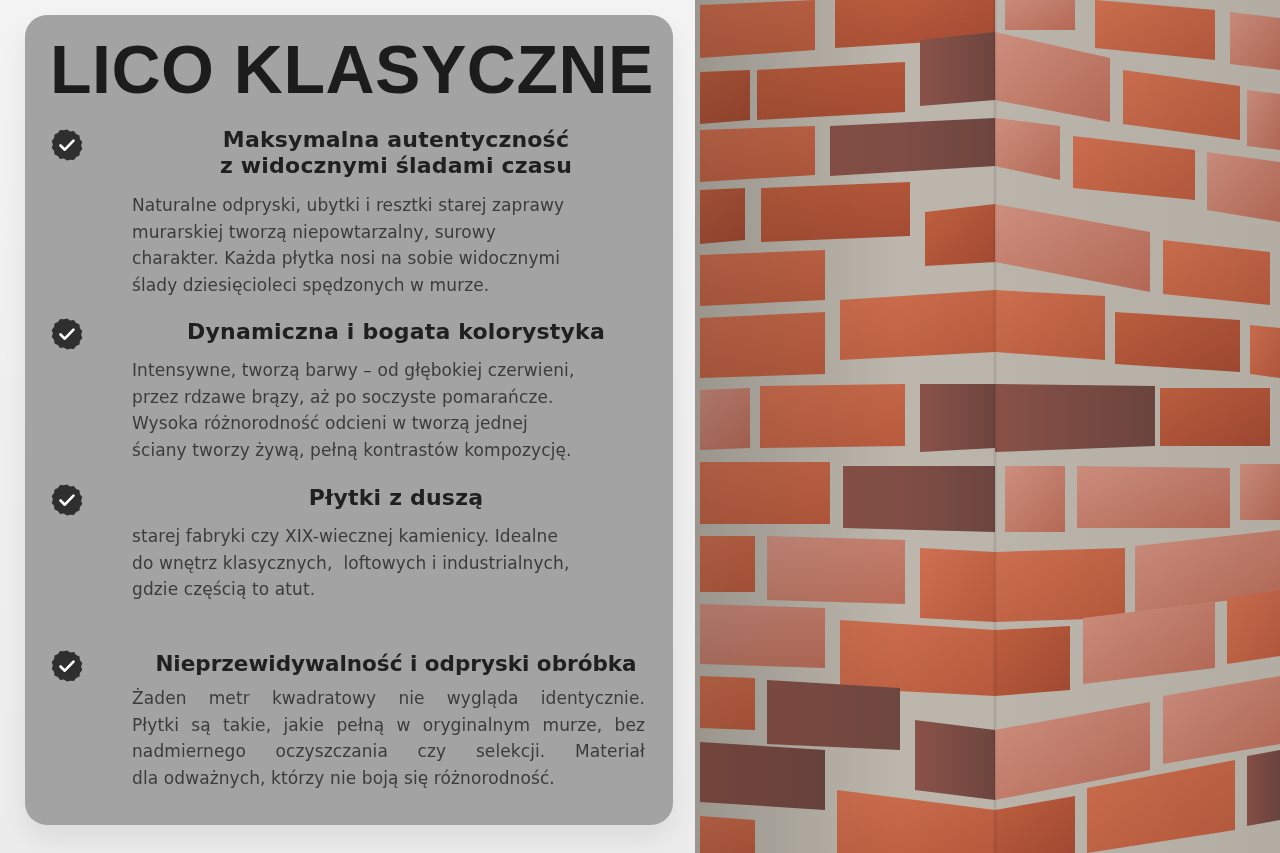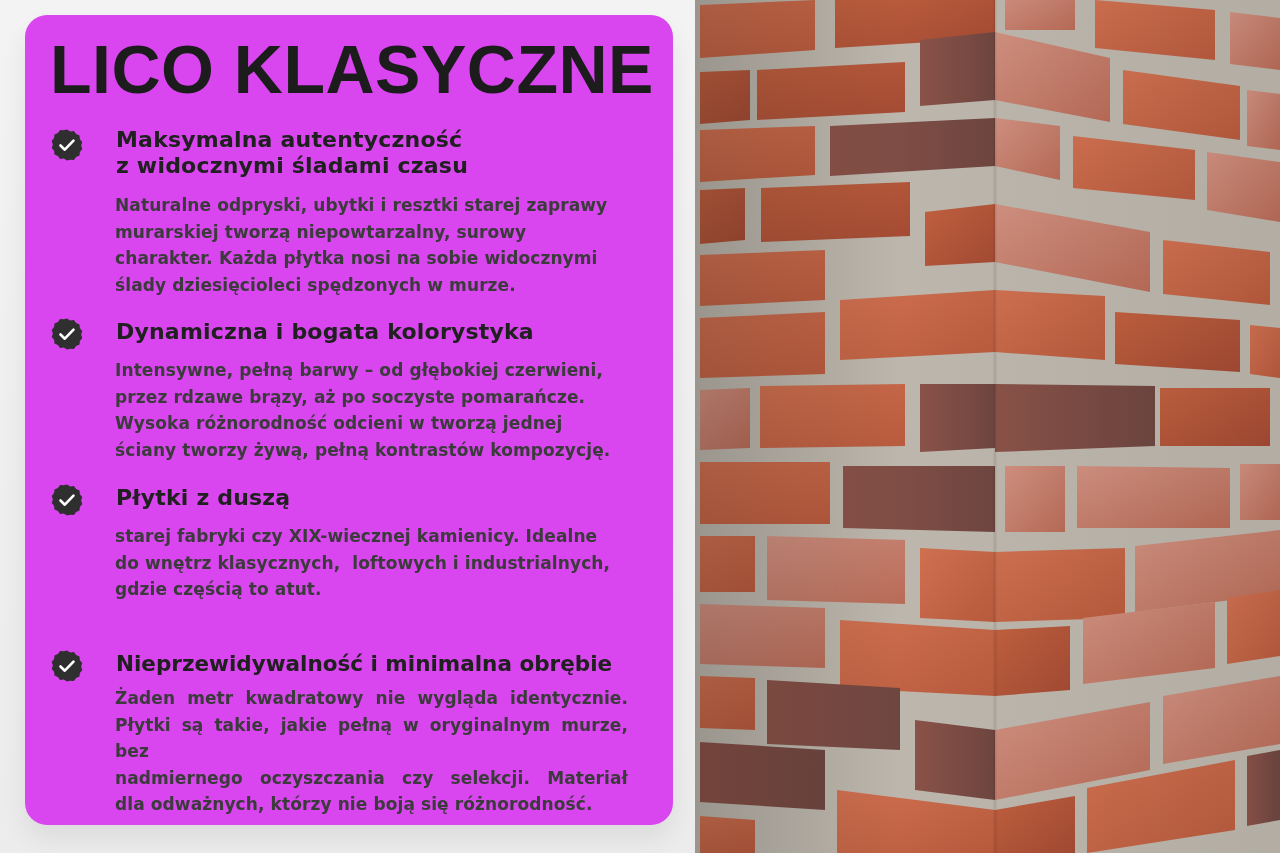--- a/index.html
+++ b/index.html
@@ -7,44 +7,45 @@
     width: 1280px; height: 853px; overflow: hidden; position: relative;
     background: #efefef;
     font-family: "DejaVu Sans", sans-serif;
   }
   .bg-left {
     position: absolute; left: 0; top: 0; width: 695px; height: 853px;
     background: linear-gradient(180deg, #f3f3f3 0%, #eeeeee 60%, #ececec 100%);
   }
   .card {
     position: absolute; left: 25px; top: 15px; width: 648px; height: 810px;
-    background: #d946ef; border-radius: 22px;
+    background: #a3a3a3; border-radius: 22px;
     box-shadow: 0 14px 26px rgba(0,0,0,0.07);
   }
   .title {
     position: absolute; left: 22px; top: 16px; width: 610px;
     text-align: center;
     font-family: "Liberation Sans", sans-serif; font-weight: 700;
     font-size: 68px; line-height: 76px; color: #1c1c1c;
     letter-spacing: 0.5px; white-space: nowrap;
   }
   .feature { position: absolute; left: 0; width: 648px; }
   .check {
     position: absolute; left: 25px; width: 34px; height: 34px;
   }
   .check svg { width: 34px; height: 34px; display: block; }
   .f-title {
     position: absolute; left: 91px; width: 560px;
     font-family: "DejaVu Sans", sans-serif; font-weight: 700;
     font-size: 22px; line-height: 26px; color: #202020;
     letter-spacing: 0.2px;
+    text-align: center;
   }
   .f-body {
-    position: absolute; left: 90px; width: 515px;
-    font-family: "DejaVu Sans", sans-serif; font-weight: 700;
+    position: absolute; left: 107px; width: 515px;
+    font-family: "DejaVu Sans", sans-serif; font-weight: 400;
     font-size: 17px; line-height: 26.5px; color: #3b3b3b;
     letter-spacing: 0.1px;
   }
   .f-body.justify { text-align: justify; text-align-last: left; width: 513px; }
 
   .photo {
     position: absolute; left: 695px; top: 0; width: 585px; height: 853px;
     overflow: hidden; background: #b9b3aa;
   }
   .photo svg { display: block; }
@@ -80,21 +81,21 @@
     <span class="check" style="top:302px">
       <svg viewBox="0 0 34 34">
           <path d="M17 1.5l3.2 1.9 3.7-.3 2.2 3 3.4 1.5.4 3.7 2.4 2.8-1.2 3.5 1.2 3.5-2.4 2.8-.4 3.7-3.4 1.5-2.2 3-3.7-.3L17 32.5l-3.2-1.9-3.7.3-2.2-3-3.4-1.5-.4-3.7L1.7 19.9l1.2-3.5-1.2-3.5 2.4-2.8.4-3.7 3.4-1.5 2.2-3 3.7.3z" fill="#2f2f2f"></path>
           <path d="M10.5 17.5l4.3 4.2 8.7-9" fill="none" stroke="#fff" stroke-width="2.6" stroke-linecap="round" stroke-linejoin="round"></path>
         </svg>
     </span>
     <div class="f-title" style="top:304px">
       <div>Dynamiczna i bogata kolorystyka</div>
     </div>
     <div class="f-body" style="top:342px">
-      <div>Intensywne, pełną barwy – od głębokiej czerwieni,</div>
+      <div>Intensywne, tworzą barwy – od głębokiej czerwieni,</div>
       <div>przez rdzawe brązy, aż po soczyste pomarańcze.</div>
       <div>Wysoka różnorodność odcieni w tworzą jednej</div>
       <div>ściany tworzy żywą, pełną kontrastów kompozycję.</div>
     </div>
   </div>
 
   <div class="feature">
     <span class="check" style="top:468px">
       <svg viewBox="0 0 34 34">
           <path d="M17 1.5l3.2 1.9 3.7-.3 2.2 3 3.4 1.5.4 3.7 2.4 2.8-1.2 3.5 1.2 3.5-2.4 2.8-.4 3.7-3.4 1.5-2.2 3-3.7-.3L17 32.5l-3.2-1.9-3.7.3-2.2-3-3.4-1.5-.4-3.7L1.7 19.9l1.2-3.5-1.2-3.5 2.4-2.8.4-3.7 3.4-1.5 2.2-3 3.7.3z" fill="#2f2f2f"></path>
@@ -112,21 +113,21 @@
   </div>
 
   <div class="feature">
     <span class="check" style="top:634px">
       <svg viewBox="0 0 34 34">
           <path d="M17 1.5l3.2 1.9 3.7-.3 2.2 3 3.4 1.5.4 3.7 2.4 2.8-1.2 3.5 1.2 3.5-2.4 2.8-.4 3.7-3.4 1.5-2.2 3-3.7-.3L17 32.5l-3.2-1.9-3.7.3-2.2-3-3.4-1.5-.4-3.7L1.7 19.9l1.2-3.5-1.2-3.5 2.4-2.8.4-3.7 3.4-1.5 2.2-3 3.7.3z" fill="#2f2f2f"></path>
           <path d="M10.5 17.5l4.3 4.2 8.7-9" fill="none" stroke="#fff" stroke-width="2.6" stroke-linecap="round" stroke-linejoin="round"></path>
         </svg>
     </span>
     <div class="f-title" style="top:636px; font-size:21.5px; letter-spacing:0;">
-      <div>Nieprzewidywalność i minimalna obrębie</div>
+      <div>Nieprzewidywalność i odpryski obróbka</div>
     </div>
     <div class="f-body justify" style="top:670px">
       <div style="text-align-last:justify">Żaden metr kwadratowy nie wygląda identycznie.</div>
       <div style="text-align-last:justify">Płytki są takie, jakie pełną w oryginalnym murze, bez</div>
       <div style="text-align-last:justify">nadmiernego oczyszczania czy selekcji. Materiał</div>
       <div>dla odważnych, którzy nie boją się różnorodność.</div>
     </div>
   </div>
 </div>
 

